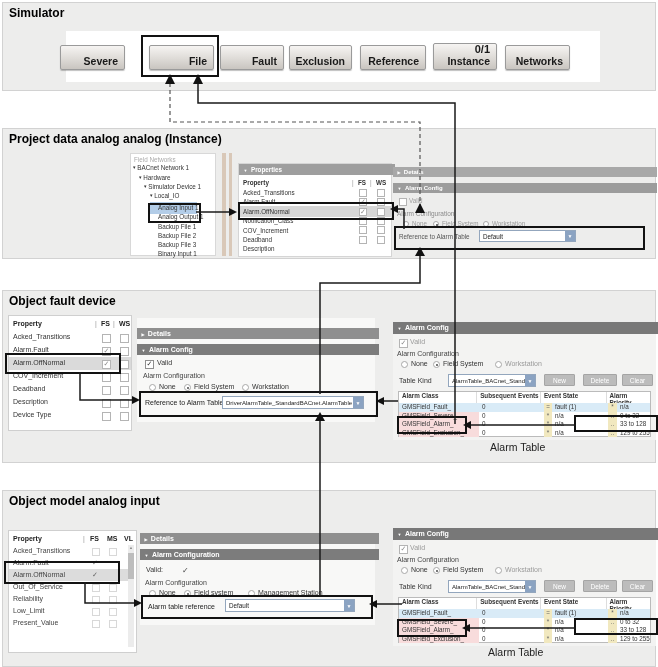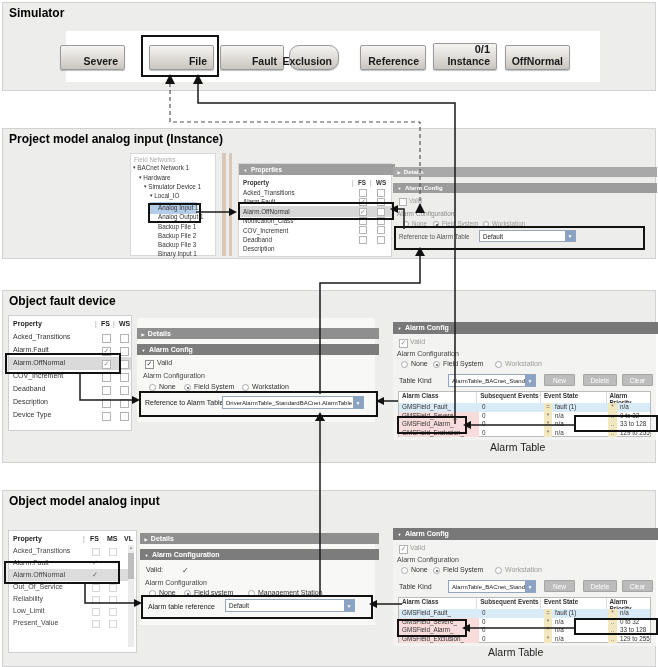--- a/index.html
+++ b/index.html
@@ -38,37 +38,37 @@
     <div style="position:absolute;left:63px;top:28px;width:534px;height:51px;background:#fff;"></div>
     <div class="btn" style="left:57px;width:65px;justify-content:flex-end;">
         <span>Severe</span>
       </div>
     <div class="btn" style="left:146px;width:65px;">
         <span>File</span>
       </div>
     <div class="btn" style="left:217px;width:64px;">
         <span>Fault</span>
       </div>
-    <div class="btn" style="left:286px;width:50px;border-radius:10px;">
+    <div class="btn" style="left:286px;width:63px;">
         <span>Exclusion</span>
       </div>
     <div class="btn" style="left:357px;width:66px;">
         <span>Reference</span>
       </div>
     <div class="btn" style="left:430px;width:64px;top:40px;height:27px;">
       <span style="font-size:11px;">0/1</span>
       <span>Instance</span>
     </div>
     <div class="btn" style="left:502px;width:65px;">
-        <span>OffNormal</span>
+        <span>Networks</span>
       </div>
   </div>
 
   <div class="panel" style="top:128px;height:129px;">
-    <div class="ptitle">Project model analog input (Instance)</div>
+    <div class="ptitle">Project data analog analog (Instance)</div>
   </div>
 
   <div style="position:absolute;left:130px;top:153px;width:84px;height:101px;background:#fff;border:1px solid #d8d8d8;">
     <div class="lbl tiny" style="left:3px;top:2px;color:#ababab;">Field Networks</div>
     <div class="lbl tiny" style="left:2px;top:10px;"><span style="font-size:5px;vertical-align:1px;">▾</span> <span>BACnet Network 1</span></div>
     <div class="lbl tiny" style="left:8px;top:20px;"><span style="font-size:5px;vertical-align:1px;">▾</span> <span>Hardware</span></div>
     <div class="lbl tiny" style="left:13px;top:29px;"><span style="font-size:5px;vertical-align:1px;">▾</span> <span>Simulator Device 1</span></div>
     <div class="lbl tiny" style="left:19px;top:38px;"><span style="font-size:5px;vertical-align:1px;">▾</span> <span>Local_IO</span></div>
     <div style="position:absolute;left:19px;top:48px;width:47px;height:12px;background:#b3cde8;"></div>
     <div class="lbl tiny" style="left:27px;top:50px;">Analog Input 1</div>

